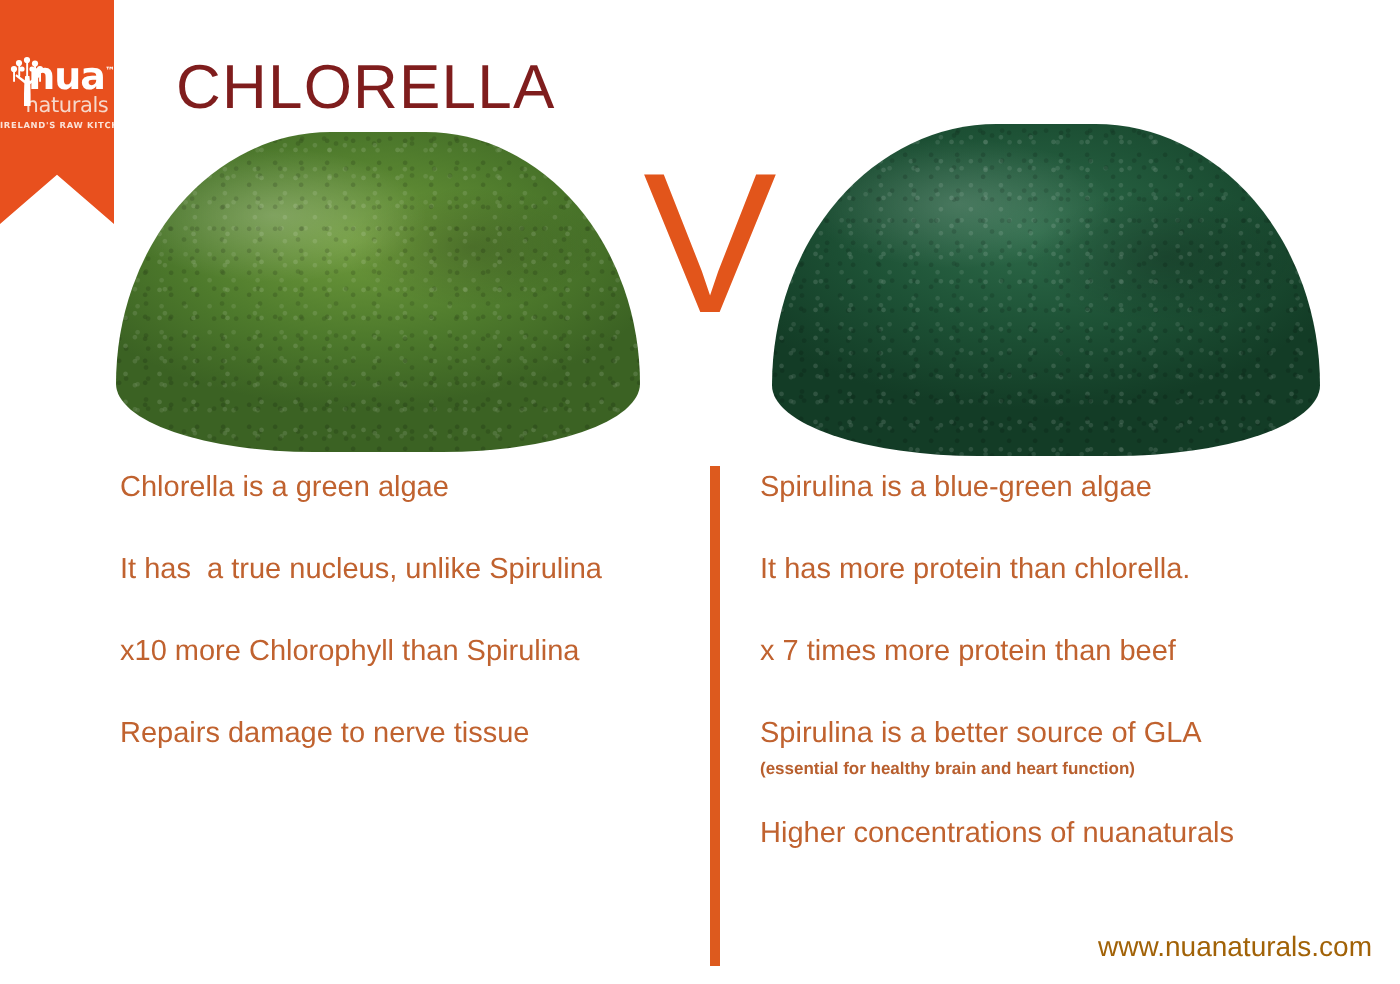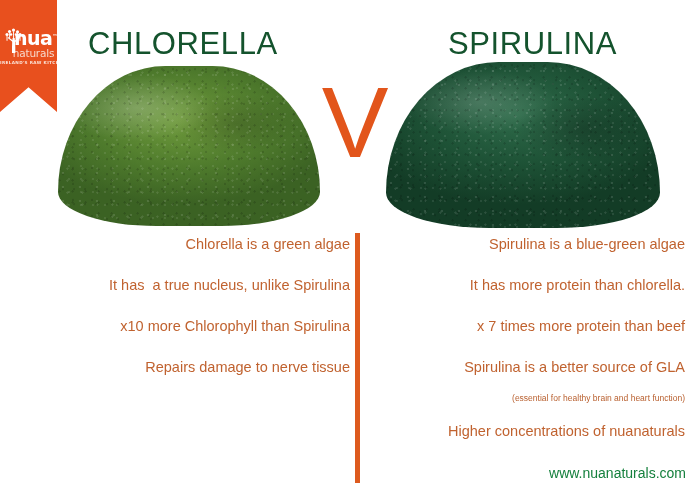--- a/index.html
+++ b/index.html
@@ -80,21 +80,21 @@
     vertical-align: super;
   }
 
   
   .heading {
     position: absolute;
     font-family: "Liberation Sans", sans-serif;
     font-size: 31px;
     font-weight: normal;
     letter-spacing: 0.6px;
-    color: #14532d;
+    color: #7f1d1d;
     white-space: nowrap;
   }
   #heading-chlorella { left: 88px;  top: 26px; }
   #heading-spirulina { left: 448px; top: 26px; }
 
   
   .mound {
     position: absolute;
     border-radius: 50% 50% 46% 46% / 96% 96% 26% 26%;
   }
@@ -158,53 +158,53 @@
     width: 5px;
     height: 250px;
     background: #DD5A1E;
   }
 
   
   .column {
     position: absolute;
     top: 236px;
   }
-  #column-chlorella { left: 60px;  width: 290px; text-align: right; }
-  #column-spirulina { left: 380px; width: 305px; text-align: right; }
+  #column-chlorella { left: 60px;  width: 290px; }
+  #column-spirulina { left: 380px; width: 305px; }
 
   .fact {
     font-family: "Liberation Sans", sans-serif;
     font-size: 14.5px;
     color: #C0622F;
     line-height: 17px;
     white-space: pre;
   }
   #column-chlorella .fact { margin-bottom: 24px; }
   #column-spirulina .fact { margin-bottom: 24px; }
 
   .fact-note {
     display: block;
     font-family: "Liberation Sans", sans-serif;
     font-size: 8.5px;
-    font-weight: normal;
+    font-weight: bold;
     color: #B85F2E;
     line-height: 12px;
-    margin-top: 16px;
+    margin-top: 2px;
     white-space: pre;
   }
   .fact-gla { margin-bottom: 19px !important; }
 
   
   #footer-url {
     position: absolute;
     right: 14px;
     bottom: 11px;
     font-family: "Liberation Sans", sans-serif;
     font-size: 14px;
-    color: #15803d;
+    color: #a16207;
     white-space: nowrap;
   }
 </style>
 </head>
 <body>
 
 <div id="infographic">
 
   <div class="logo-ribbon">
     <div class="logo-inner">
@@ -227,21 +227,20 @@
           <path d="M20.5 26 L31.4 18.2 q1 0.8 0.8 2 L21.2 29 z"></path>
         </g>
       </svg>
       <span class="logo-word"><span>nua</span><span class="logo-tm">™</span></span>
       <span class="logo-sub">naturals</span>
       <span class="logo-tag">IRELAND'S RAW KITCHEN</span>
     </div>
   </div>
 
   <div class="heading" id="heading-chlorella">CHLORELLA</div>
-  <div class="heading" id="heading-spirulina">SPIRULINA</div>
 
   <div class="mound" id="mound-chlorella"></div>
   <div class="mound" id="mound-spirulina"></div>
 
   <div id="center-v">V</div>
 
   <div id="column-divider"></div>
 
   <div class="column" id="column-chlorella">
     <div class="fact">Chlorella is a green algae</div>

